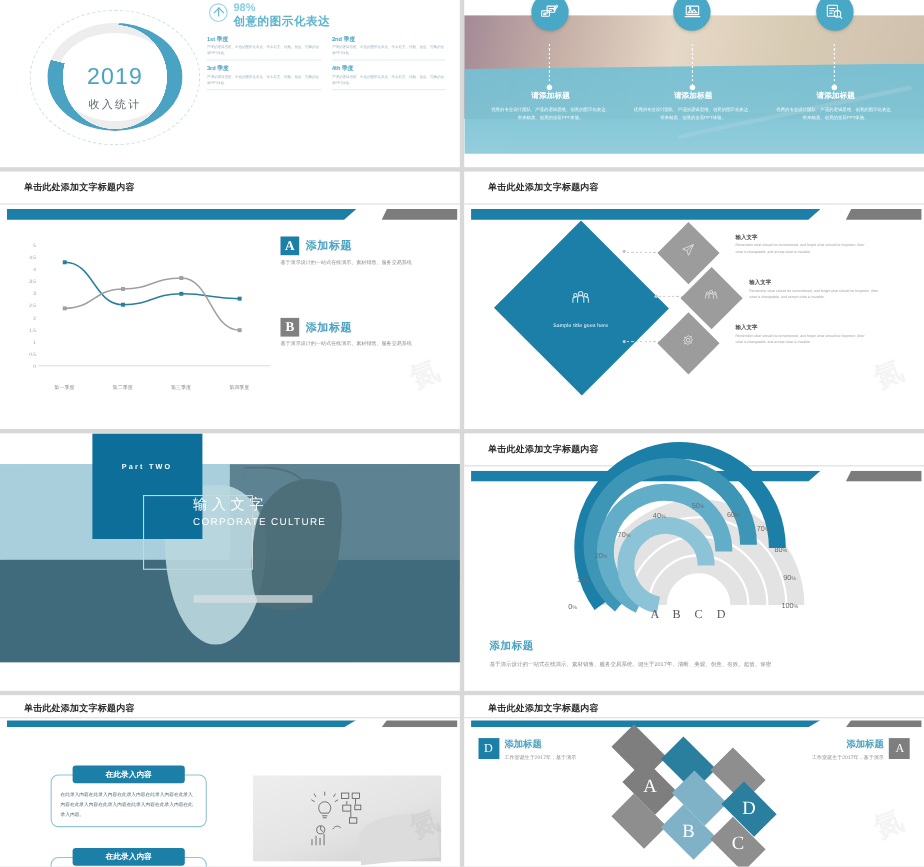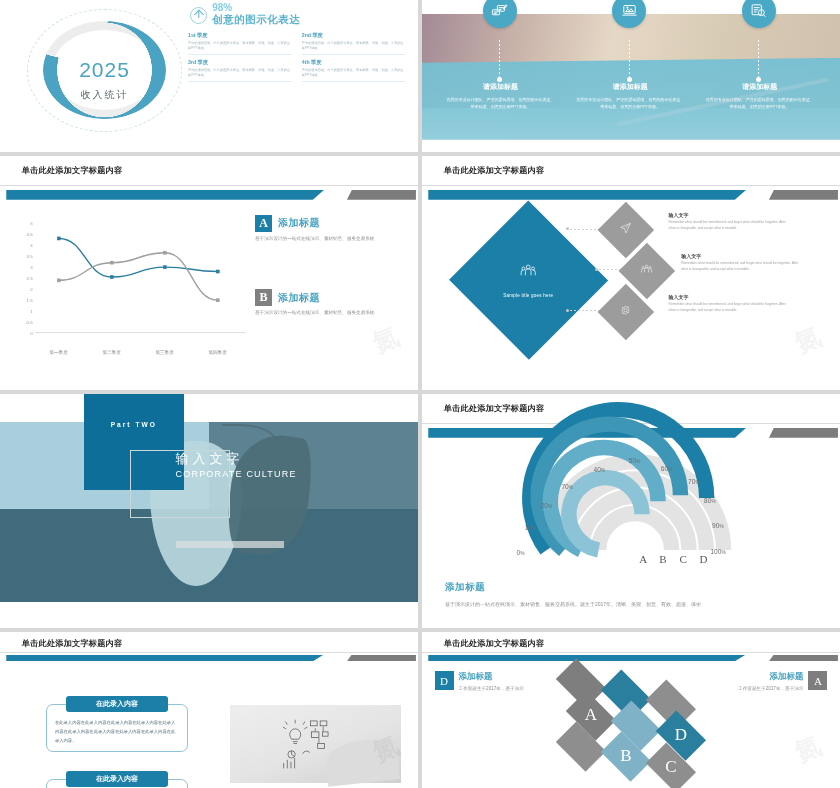--- a/index.html
+++ b/index.html
@@ -28,21 +28,21 @@
       -webkit-mask: radial-gradient(circle, transparent 0 60%, #000 60.5%);
               mask: radial-gradient(circle, transparent 0 60%, #000 60.5%); }
   .ringfg:before,.ringfg:after { content:""; position:absolute; width:9px; height:9px;
       border-radius:50%; background:#4aa3c2; }
   .ringfg:before { top:-1px; left:52%; }
   .ringfg:after  { bottom:6%; right:4%; }
   .s1 .yr { position:absolute; left:0; top:38%; width:100%; text-align:center;
       font-size:21px; color:#4aa3c2; font-weight:300; letter-spacing:1px; }
   .s1 .yrsub { position:absolute; left:0; top:60%; width:100%; text-align:center;
       font-size:10px; color:#5c6a70; letter-spacing:2px; }
-  .s1 .pctwrap { position:absolute; left:45.5%; top:2%; display:flex; gap:5px; align-items:center; }
+  .s1 .pctwrap { position:absolute; left:45.5%; top:2%; display:flex; gap:5px; align-items:flex-start; }
   .arrcircle { width:17px; height:17px; border:1.4px solid #9ad3e4; border-radius:50%;
       position:relative; flex:0 0 auto; }
   .arrcircle:before { content:""; position:absolute; left:50%; top:25%; width:1.4px; height:47%;
       background:#5bb4d0; transform:translateX(-50%); }
   .arrcircle:after { content:""; position:absolute; left:50%; top:26%; width:6px; height:6px;
       border-left:1.4px solid #5bb4d0; border-top:1.4px solid #5bb4d0;
       transform:translateX(-50%) rotate(45deg); }
   .s1 .pct { font-size:10px; font-weight:bold; color:#86cfe2; line-height:1; }
   .s1 .pcttitle { font-size:10.5px; font-weight:bold; color:#5bb4d0; letter-spacing:.5px; }
   .qgrid { position:absolute; left:45%; top:21%; width:52%; display:grid;
@@ -132,21 +132,21 @@
   .s5 .ttl .en { font-size:9px; letter-spacing:1.2px; margin-top:1px; }
   .s5 .strip { position:absolute; left:42%; top:63%; width:26%; height:3%;
       background:rgba(220,224,226,.72); }
 
   
   .gauge { position:absolute; left:28%; top:22%; width:46%; height:52%; }
   .gauge svg { width:100%; height:100%; overflow:visible; }
   .glabel { position:absolute; font-size:6.6px; color:#6d6d6d; white-space:nowrap; }
   .glabel i { font-style:normal; font-size:4.8px; }
   .abcd { position:absolute; left:40.5%; top:68%; font-size:11px; color:#5a5a5a;
-      letter-spacing:5px; font-family:"Liberation Serif",serif;margin-left:48px; }
+      letter-spacing:5px; font-family:"Liberation Serif",serif; }
   .s6 .bt { position:absolute; left:5.5%; top:80%; font-size:9.5px; font-weight:bold;
       color:#4aa3c2; letter-spacing:.6px; }
   .s6 .bd { position:absolute; left:5.5%; top:88%; width:86%; font-size:5px;
       color:#8d8d8d; line-height:1.85; }
 
   
   .callout { position:absolute; left:11%; width:34%; }
   .callout .pill { position:absolute; left:14%; top:-8px; width:72%; height:16px;
       background:#1b7fa8; border-radius:3px; display:flex; align-items:center;
       justify-content:center; color:#fff; font-size:7px; font-weight:bold; z-index:2; }
@@ -179,21 +179,21 @@
 </head>
 <body>
 
 <div class="grid">
 
   <div class="slide s1" style="left:0;top:0;width:418px;height:152px;">
     <div class="ring-wrap">
       <div class="dashed"></div>
       <div class="ringbg"></div>
       <div class="ringfg"></div>
-      <div class="yr">2025</div>
+      <div class="yr">2019</div>
       <div class="yrsub">收入统计</div>
     </div>
     <div class="pctwrap">
       <div class="arrcircle"></div>
       <div>
         <div class="pct">98%</div>
         <div class="pcttitle">创意的图示化表达</div>
       </div>
     </div>
     <div class="qgrid">

